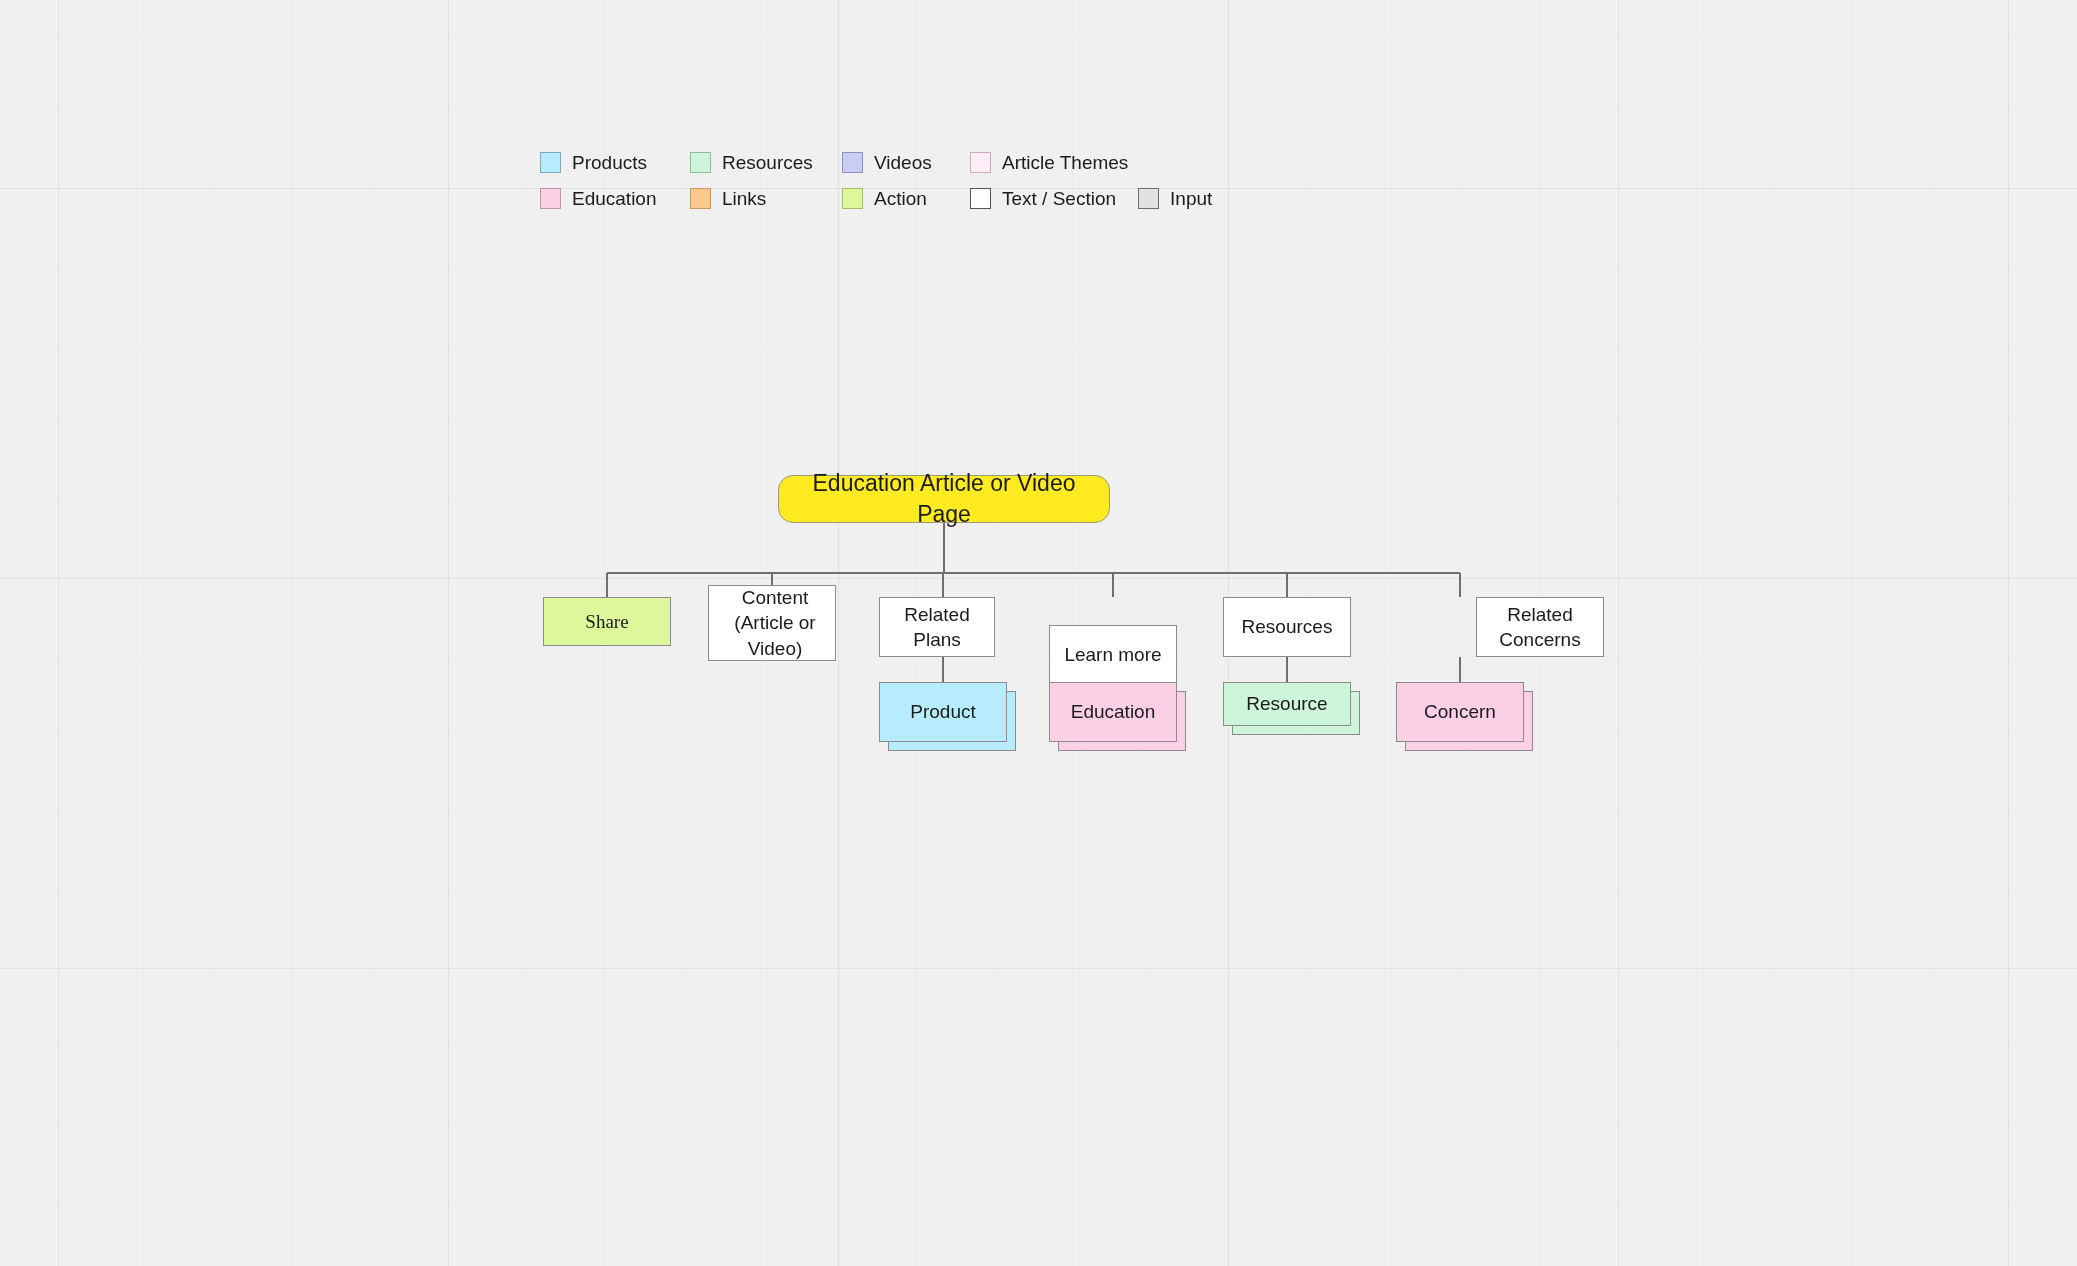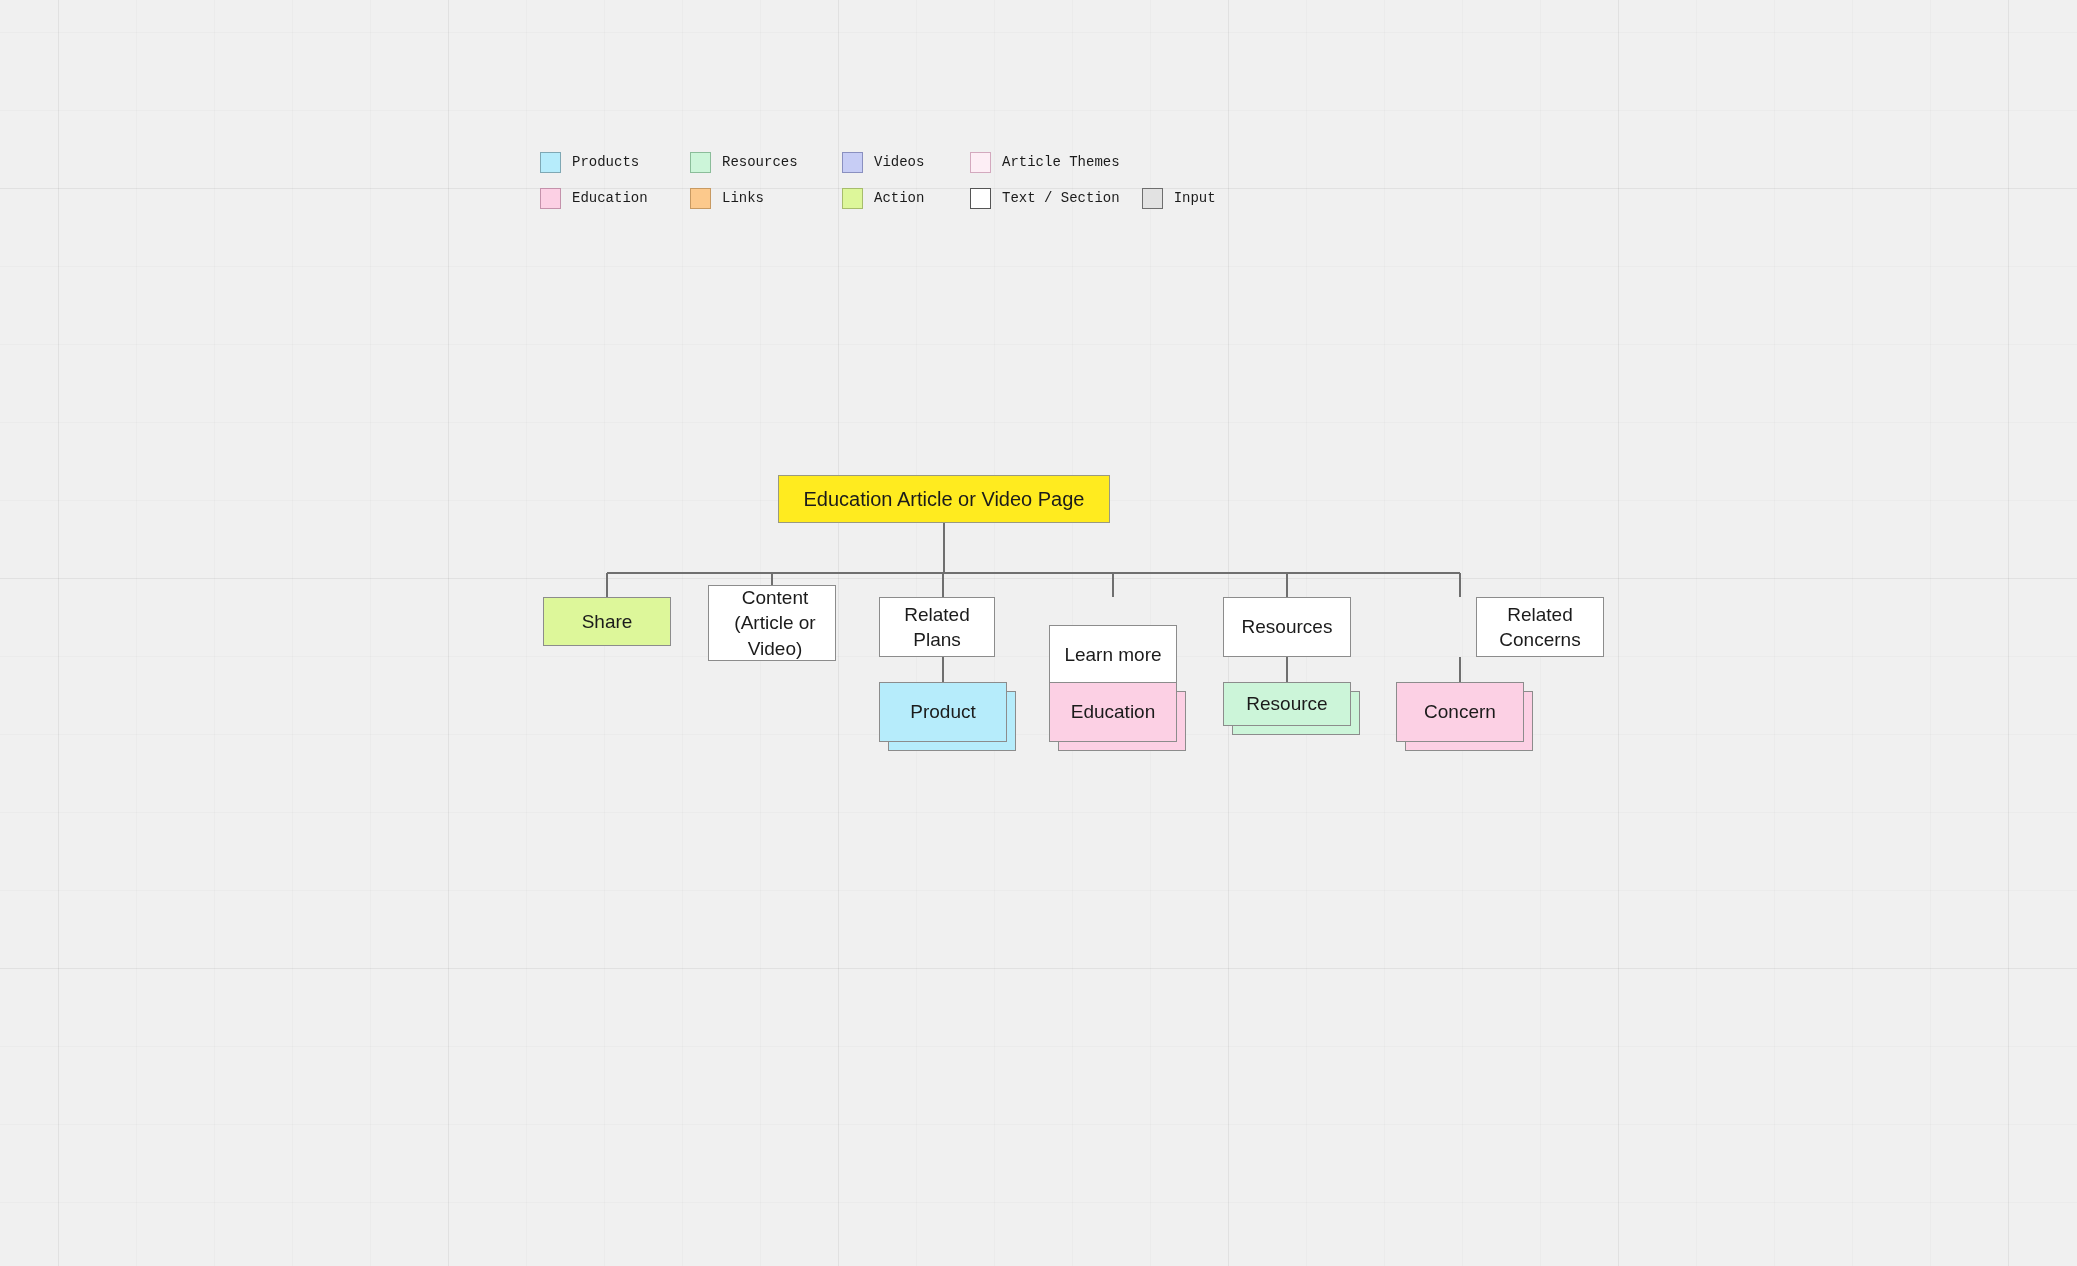--- a/index.html
+++ b/index.html
@@ -48,25 +48,24 @@
     height: 28px;
   }
   .legend-swatch {
     width: 21px;
     height: 21px;
     border: 1.4px solid #8a8a8a;
     margin-right: 11px;
     flex: none;
   }
   .legend-label {
-    font-size: 14px;
+    font-size: 19px;
     color: #1b1b1b;
     white-space: nowrap;
     line-height: 1;
-    font-family: Liberation Mono, monospace;
   }
   .lg-col1 { width: 150px; }
   .lg-col2 { width: 152px; }
   .lg-col3 { width: 128px; }
   .lg-col4 { width: auto; }
 
   
   #diagram {
     position: absolute;
     left: 0; top: 0;
@@ -82,22 +81,23 @@
     align-items: center;
     justify-content: center;
     text-align: center;
     font-size: 19px;
     color: #1b1b1b;
     line-height: 1.33;
     padding: 4px 6px;
     pointer-events: auto;
   }
   .node-root {
-    font-size: 20px;
+    font-size: 23px;
     border-color: #9a9a80;
+    border-radius: 15px;
   }
   .stack {
     position: absolute;
     pointer-events: auto;
   }
   .stack .shadow-card {
     position: absolute;
     left: 9px;
     top: 9px;
     width: 100%;
@@ -189,21 +189,21 @@
         <path d="M1113,657 L1113,682"></path>
         <path d="M1287,657 L1287,682"></path>
         <path d="M1460,657 L1460,682"></path>
       </g>
     </svg>
 
     <div class="node node-root" style="left:778px; top:475px; width:332px; height:48px; background:#ffeb1f;">
       <span>Education Article or Video Page</span>
     </div>
 
-    <div class="node" style="left:543px; top:597px; width:128px; height:49px; background:#ddf79a;">
+    <div class="node" style="left:543px; top:597px; width:128px; height:49px; background:#ddf79a;font-family:Liberation Serif, serif;">
       <span>Share</span>
     </div>
 
     <div class="node" style="left:708px; top:585px; width:128px; height:76px; background:#ffffff;padding-left:12px;">
       <span>Content (Article or Video)</span>
     </div>
 
     <div class="node" style="left:879px; top:597px; width:116px; height:60px; background:#ffffff;">
       <span>Related Plans</span>
     </div>

